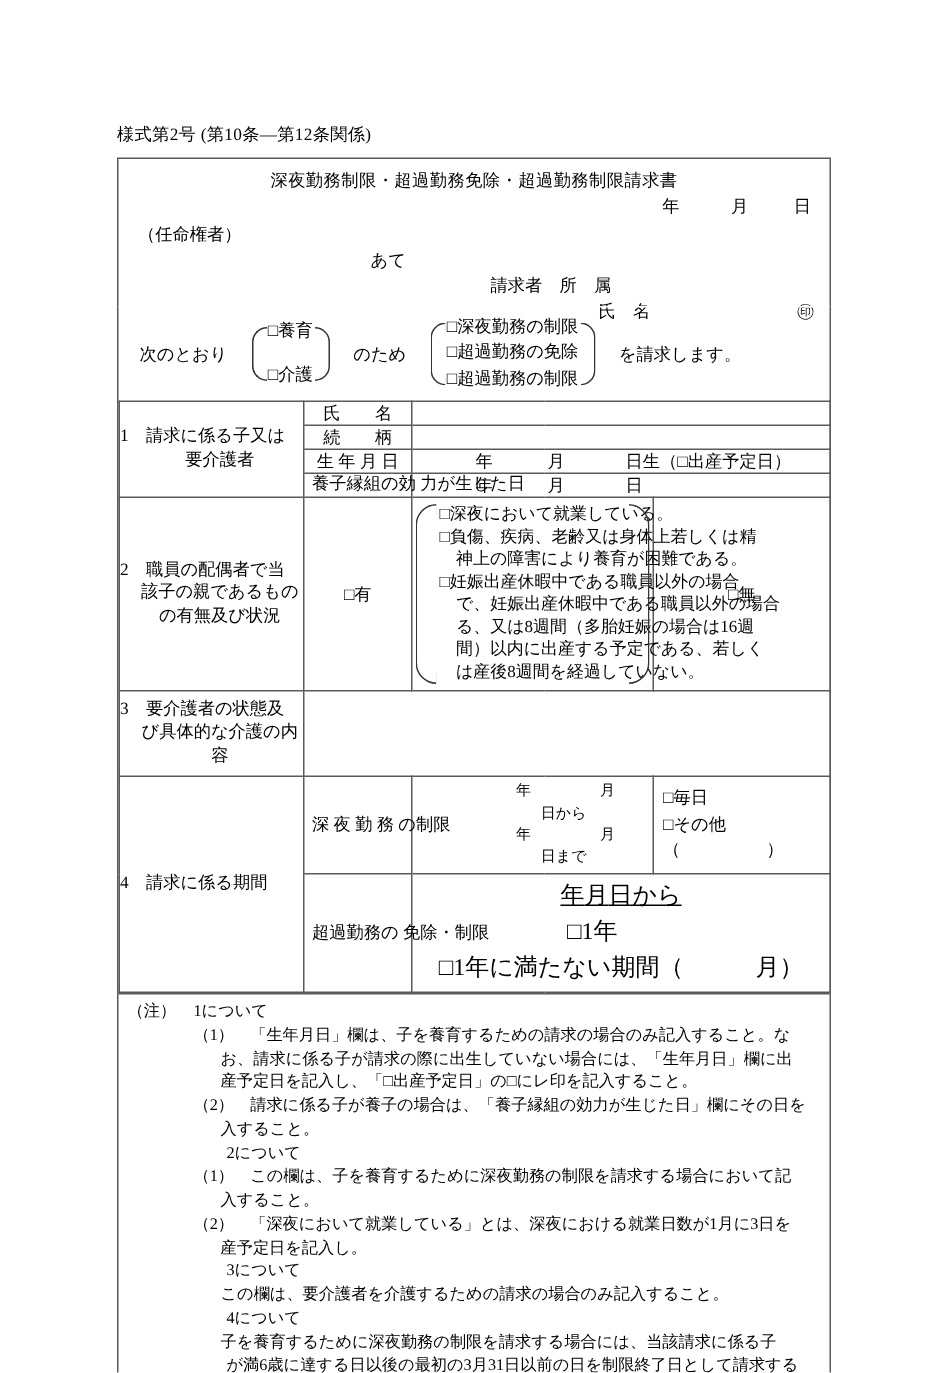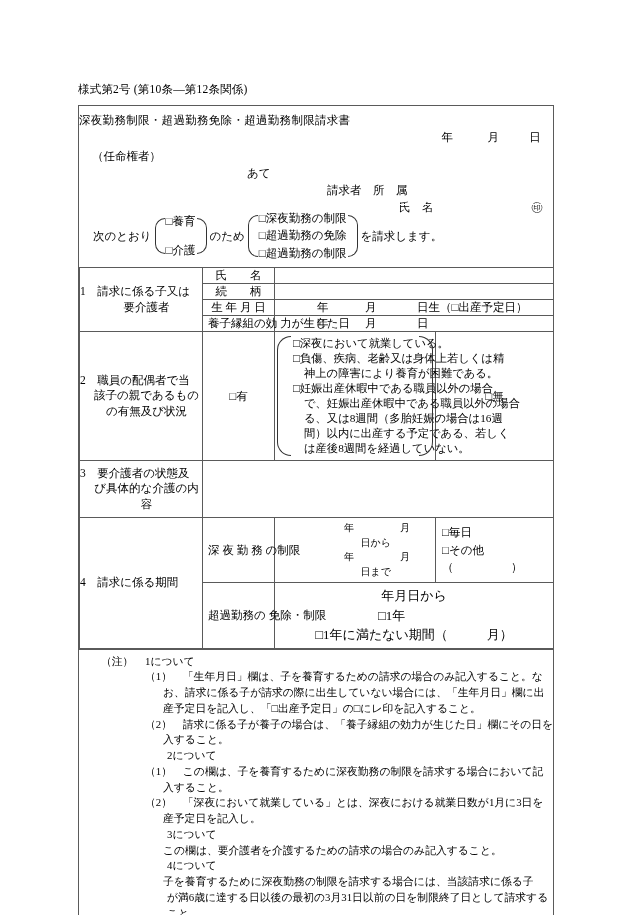--- a/index.html
+++ b/index.html
@@ -40,20 +40,21 @@
 
   
   .hdr {
     position: relative;
     height: 98px;
   }
   .hdr-title {
     position: absolute;
     left: 0; right: 0;
     top: 7px;
+    text-align: center;
     font-size: 11.5px;
     letter-spacing: 0.3px;
   }
   .hdr-date {
     position: absolute;
     right: 12px;
     top: 24px;
     font-size: 11.5px;
     letter-spacing: 0.3px;
   }
@@ -106,21 +107,21 @@
     height: 62px;
     display: flex;
     align-items: center;
     font-size: 11.5px;
     white-space: nowrap;
   }
   .brace {
     position: relative;
     display: inline-block;
     padding: 0 11px;
-    margin: 0 3px;
+    margin: 0 16px;
   }
   .brace::before, .brace::after {
     content: "";
     position: absolute;
     top: 2px;
     bottom: 2px;
     width: 9px;
     border: 1px solid #333;
   }
   .brace::before {
@@ -198,24 +199,25 @@
   .d-m { width: 56px; text-align: right; }
   .d-d { width: 72px; text-align: right; }
 
   .sec4-right {
     font-size: 11.5px;
     line-height: 1.5;
     padding: 3px 0 3px 6px;
   }
 
   .sec4-ot {
-    font-size: 13px;
+    font-size: 16px;
     line-height: 1.5;
     padding: 3px 0 3px 0;
     text-align: center;
+    text-decoration: underline;
   }
   .sec4-ot .r2 span { display: inline-block; }
   .ot-a { width: 88px; text-align: left; padding-left: 16px; }
   .ot-b { text-align: left; }
 
   
   .sec2-wrap {
     position: relative;
     padding: 4px 18px 4px 18px;
   }
@@ -246,21 +248,21 @@
 
   .ctr { text-align: center; }
 
   
   .notes {
     border-top: 1px solid #5a5a5a;
     font-size: 10.8px;
     line-height: 1.46;
     padding: 4px 8px 7px 6px;
   }
-  .notes .l { display: block; white-space: nowrap; margin-left: 16px; }
+  .notes .l { display: block; white-space: nowrap; }
   .i0 { padding-left: 0; }
   .i1 { padding-left: 44px; }
   .i2 { padding-left: 62px; }
   .i4 { padding-left: 66px; }
   .note-head { display: inline-block; width: 44px; }
 </style>
 </head>
 <body>
 
 <div class="page">

